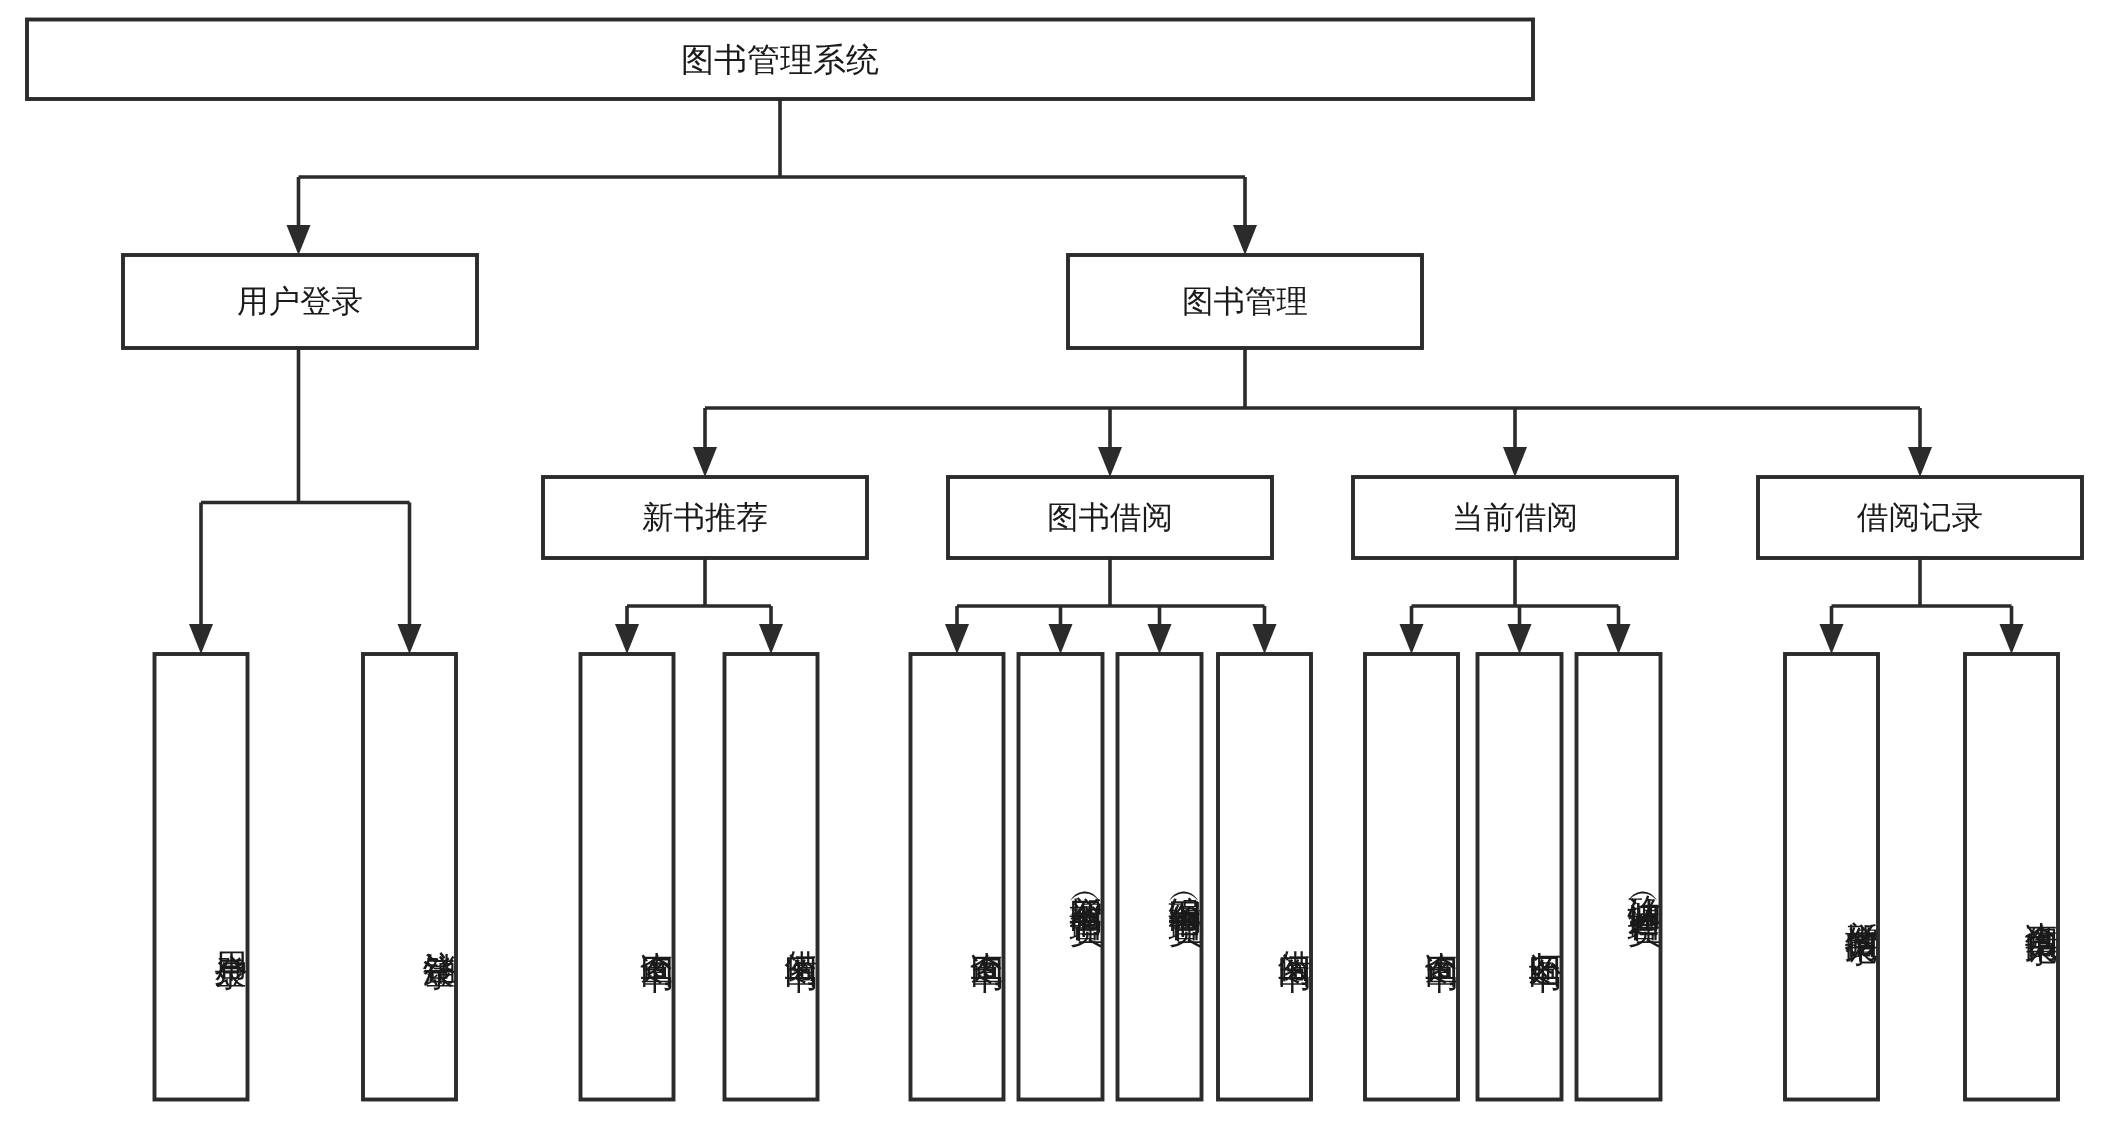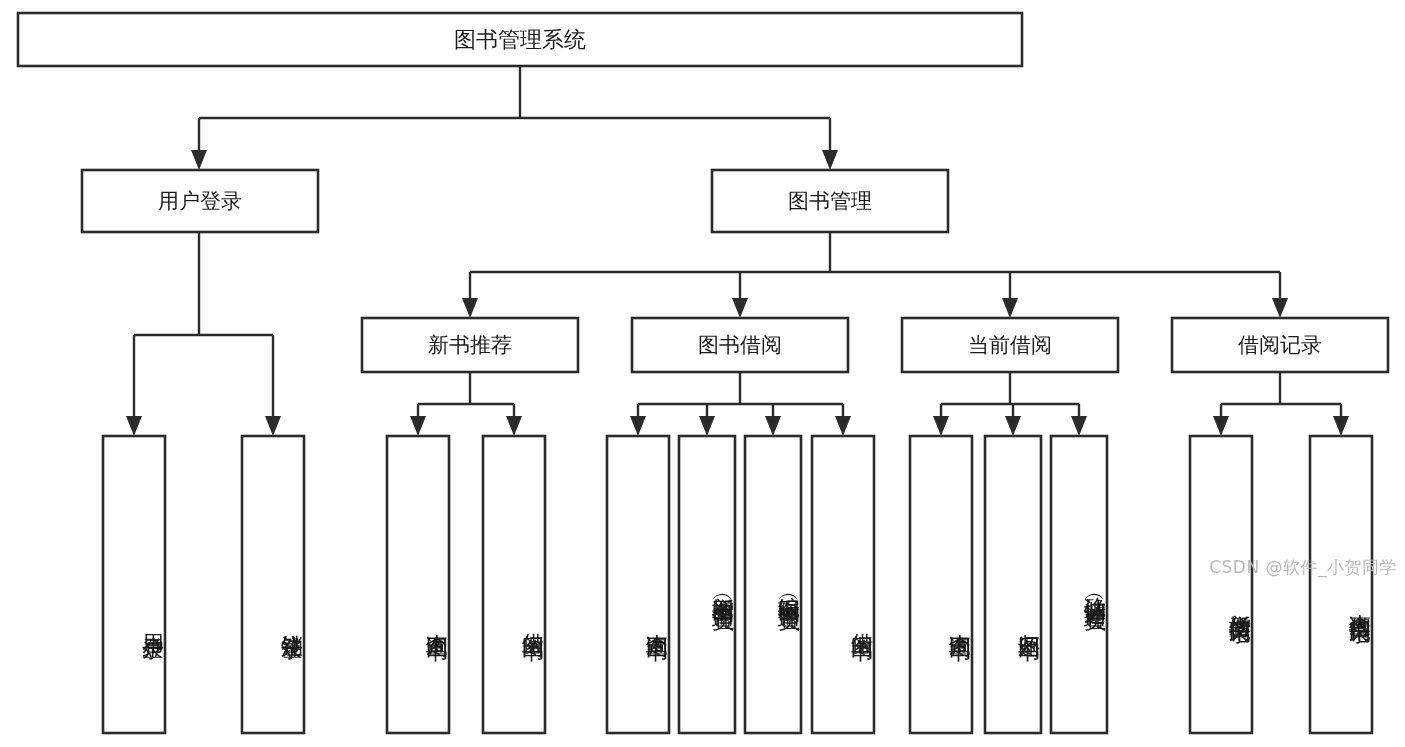--- a/index.html
+++ b/index.html
@@ -197,15 +197,14 @@
   <div class="leaf-label" style="left:607px; top:510px; width:62px; height:220px;">查询图书</div>
   <div class="leaf-label" style="left:679px; top:443px; width:56px; height:290px;">新增图书（管理员）</div>
   <div class="leaf-label" style="left:745px; top:443px; width:56px; height:290px;">编辑图书（管理员）</div>
   <div class="leaf-label" style="left:812px; top:510px; width:62px; height:220px;">借阅图书</div>
   <div class="leaf-label" style="left:910px; top:510px; width:62px; height:220px;">查询图书</div>
   <div class="leaf-label" style="left:985px; top:510px; width:56px; height:220px;">归还图书</div>
   <div class="leaf-label" style="left:1051px; top:443px; width:56px; height:290px;">确认归还（管理员）</div>
   <div class="leaf-label" style="left:1190px; top:473px; width:62px; height:258px;">新增借阅记录</div>
   <div class="leaf-label" style="left:1310px; top:473px; width:62px; height:258px;">查询借阅记录</div>
 
-  <div class="watermark">CSDN @软件_小贺同学</div>
 
 </div>
 
 </body></html>

